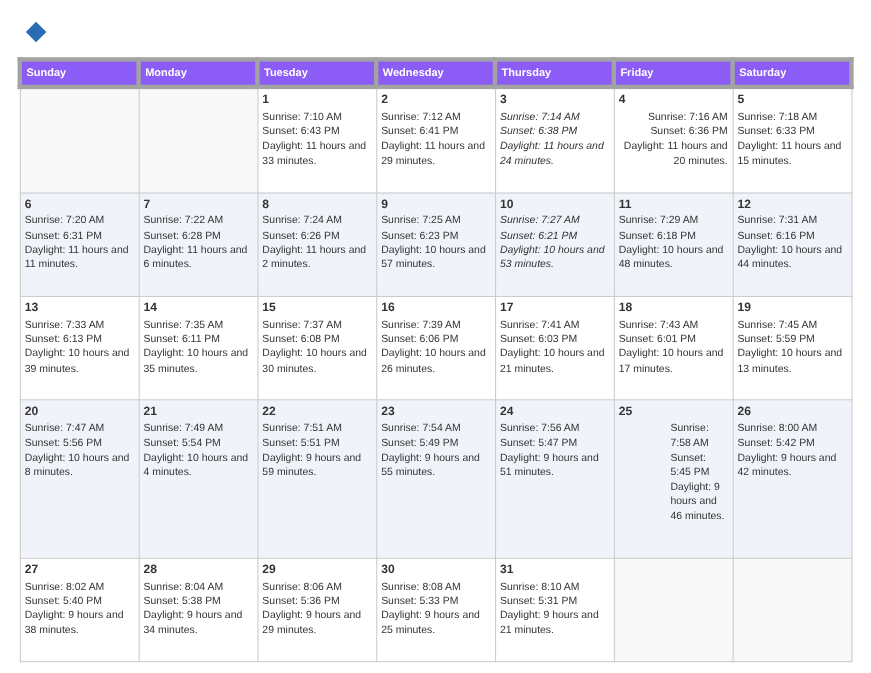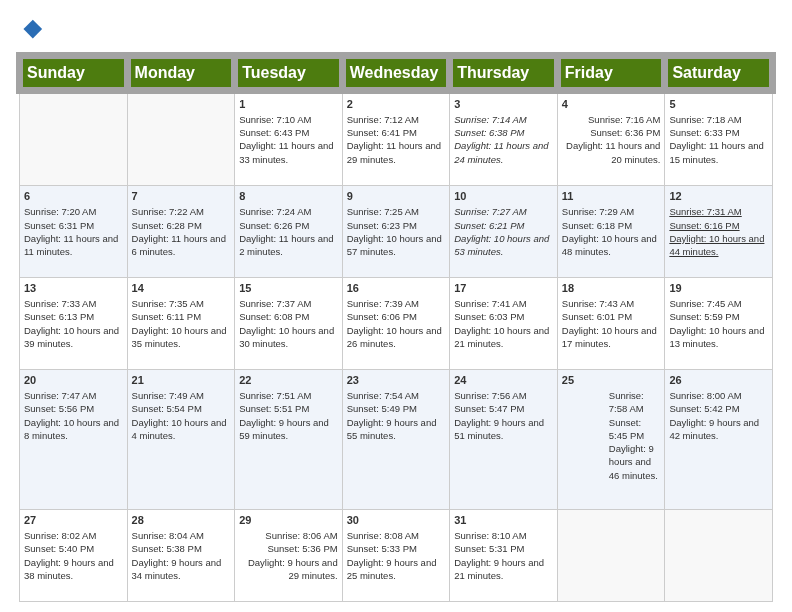--- a/index.html
+++ b/index.html
@@ -61,26 +61,26 @@
       color: #555;
     }
     .calendar {
       flex: 1;
       border: 1px solid #ccc;
       border-collapse: collapse;
       width: 100%;
       table-layout: fixed;
     }
     .calendar th {
-      background: #4d7c0f;
+      background: #8b5cf6;
       color: #fff;
-      font-size: 16px;
+      font-size: 10px;
       font-weight: bold;
       padding: 5px 4px;
-      border: 7px solid #a3a3a3;
+      border: 4px solid #a3a3a3;
       text-align: left;
     }
     .calendar td {
       border: 1px solid #ccc;
       vertical-align: top;
       padding: 3px 4px;
       font-size: 10px;
       color: #333;
       line-height: 1.35;
       background: #fff;
@@ -206,21 +206,21 @@
 Daylight: 10 hours and 53 minutes.</div>
           </td>
           <td>
             <span class="day-num">11</span>
             <div class="day-info" style="white-space: pre-line;">Sunrise: 7:29 AM
 Sunset: 6:18 PM
 Daylight: 10 hours and 48 minutes.</div>
           </td>
           <td>
             <span class="day-num">12</span>
-            <div class="day-info" style="white-space: pre-line; text-decoration: underline;">Sunrise: 7:31 AM
+            <div class="day-info" style="white-space: pre-line;">Sunrise: 7:31 AM
 Sunset: 6:16 PM
 Daylight: 10 hours and 44 minutes.</div>
           </td>
         </tr>
         <tr>
           <td>
             <span class="day-num">13</span>
             <div class="day-info" style="white-space: pre-line;">Sunrise: 7:33 AM
 Sunset: 6:13 PM
 Daylight: 10 hours and 39 minutes.</div>
@@ -314,21 +314,21 @@
 Daylight: 9 hours and 38 minutes.</div>
           </td>
           <td>
             <span class="day-num">28</span>
             <div class="day-info" style="white-space: pre-line;">Sunrise: 8:04 AM
 Sunset: 5:38 PM
 Daylight: 9 hours and 34 minutes.</div>
           </td>
           <td>
             <span class="day-num">29</span>
-            <div class="day-info" style="white-space: pre-line; text-align: right;">Sunrise: 8:06 AM
+            <div class="day-info" style="white-space: pre-line;">Sunrise: 8:06 AM
 Sunset: 5:36 PM
 Daylight: 9 hours and 29 minutes.</div>
           </td>
           <td>
             <span class="day-num">30</span>
             <div class="day-info" style="white-space: pre-line;">Sunrise: 8:08 AM
 Sunset: 5:33 PM
 Daylight: 9 hours and 25 minutes.</div>
           </td>
           <td>

